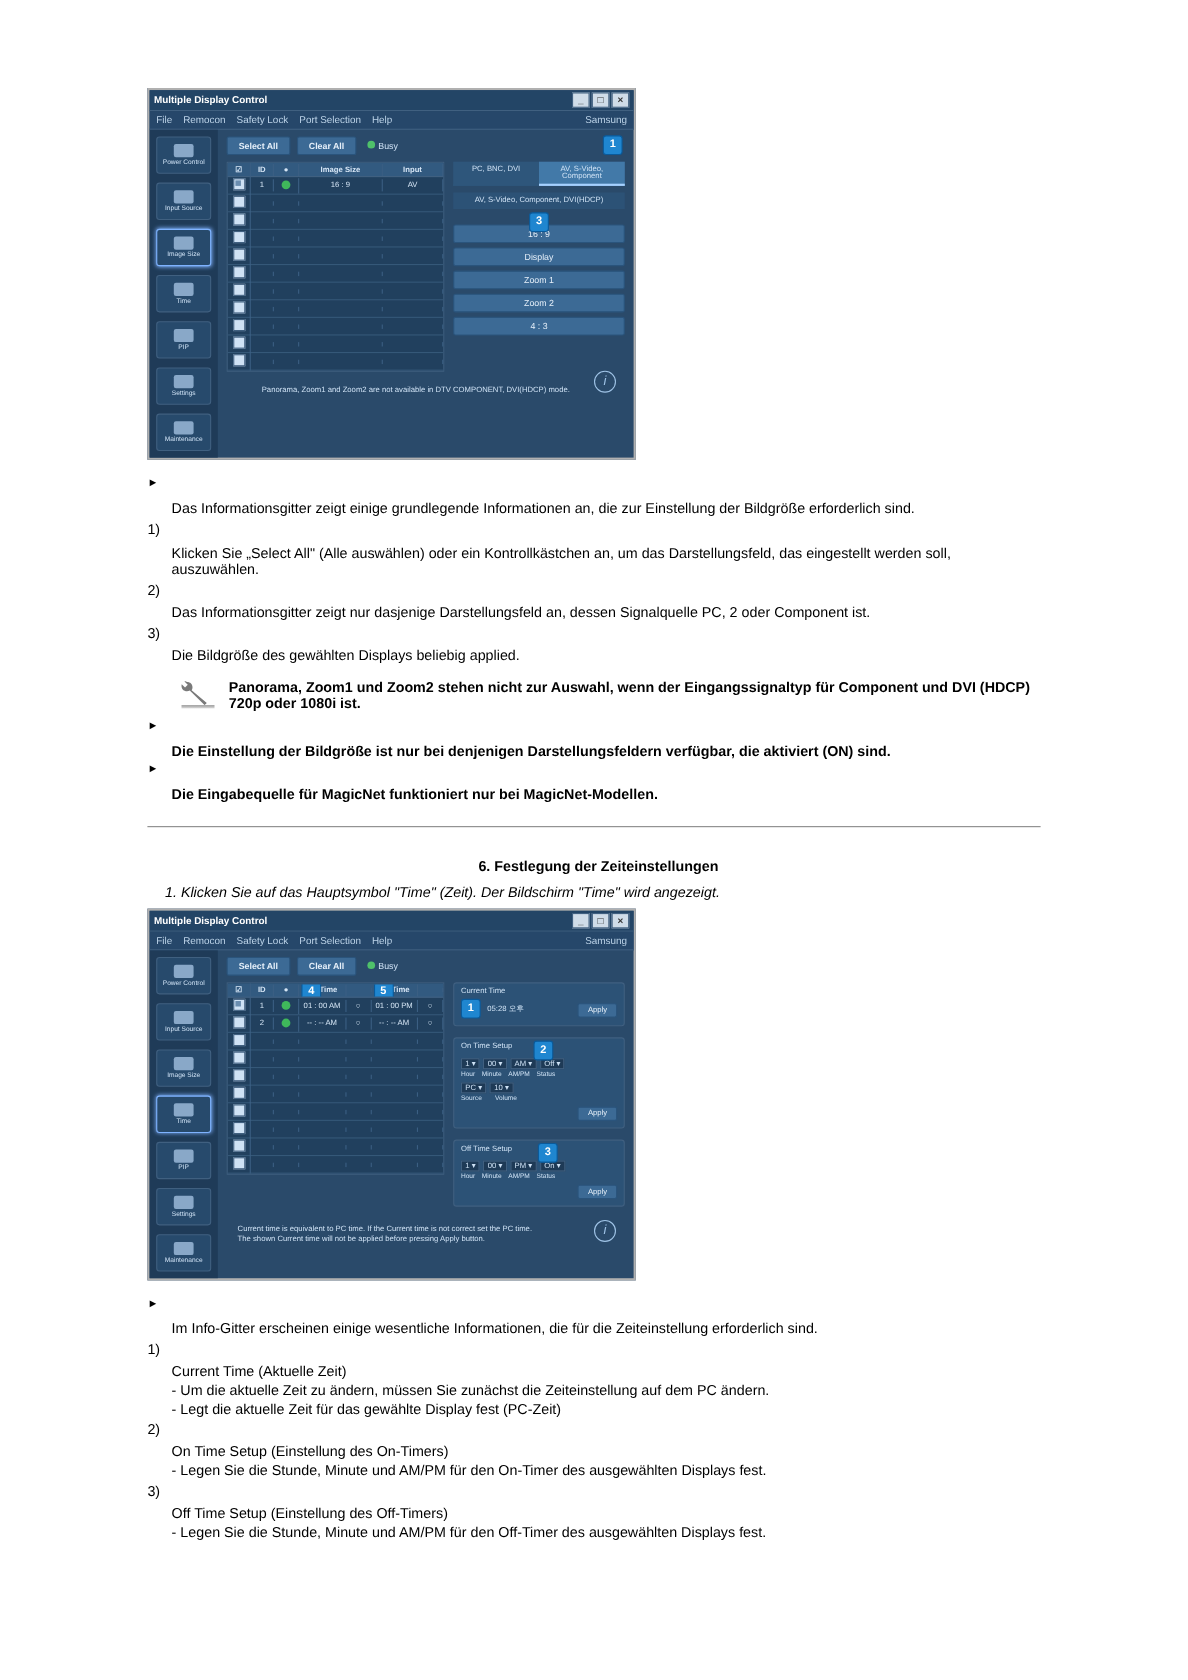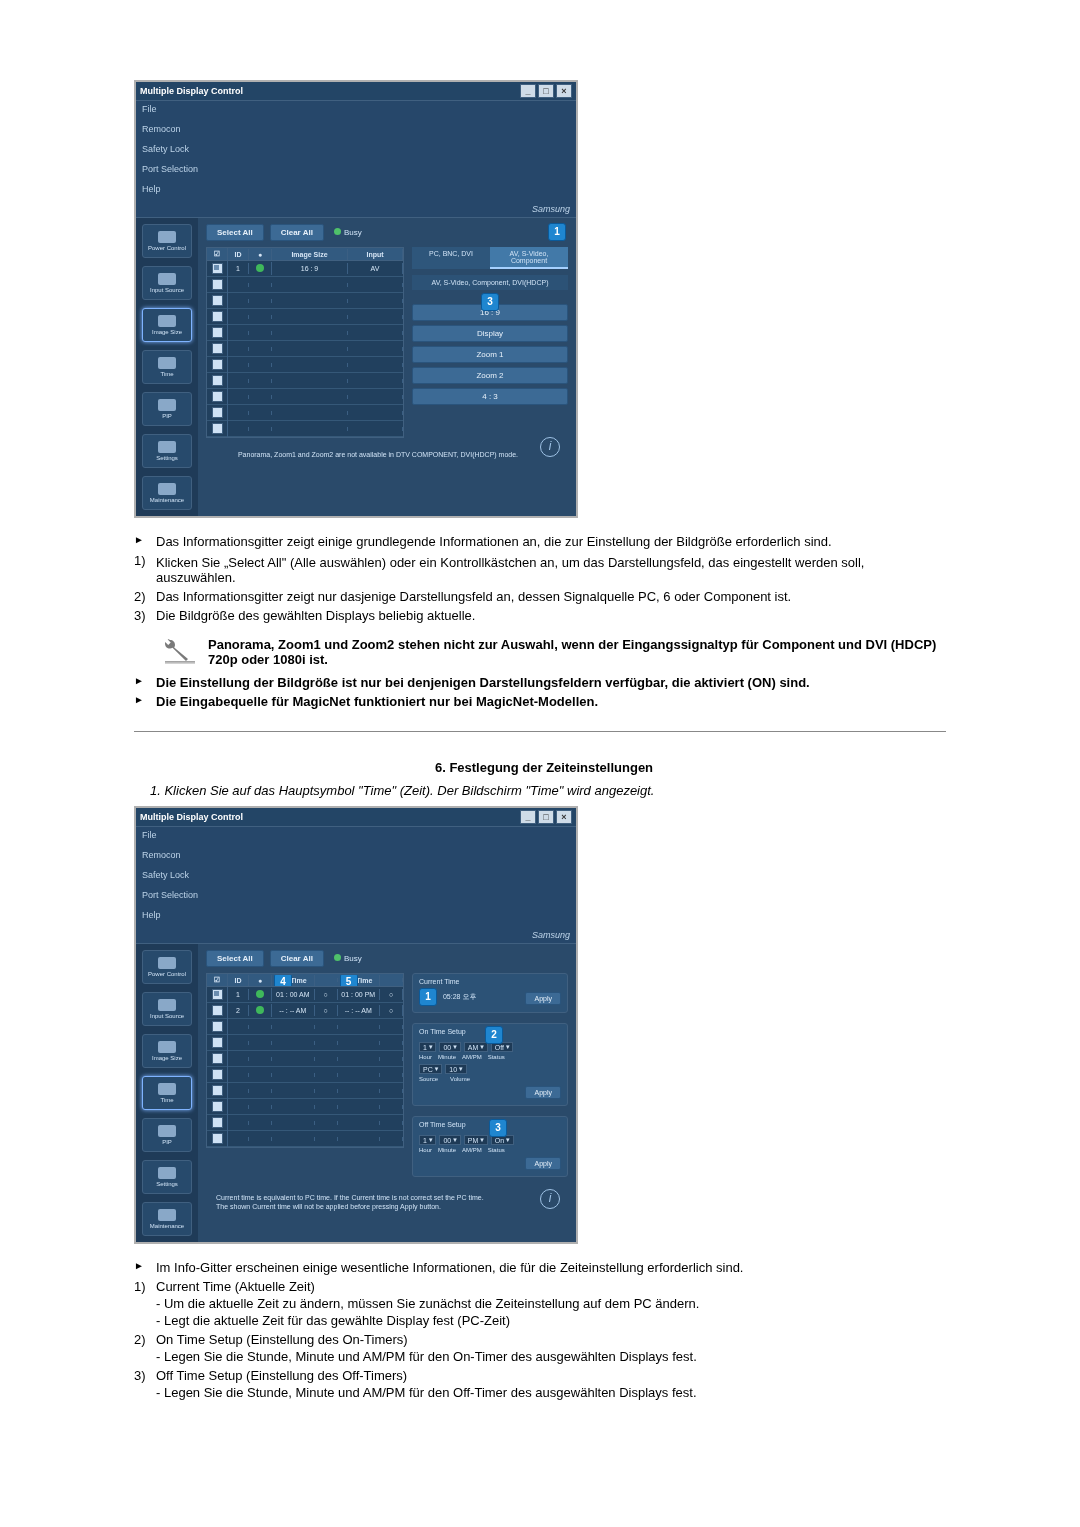--- a/index.html
+++ b/index.html
@@ -51,26 +51,24 @@
     color: #333;
     font-size: 9px;
     line-height: 1;
   }
   .app-menubar {
     display: flex;
     gap: 10px;
     padding: 3px 6px;
     background: #26476a;
     border-bottom: 1px solid #406080;
-    flex-direction: column;
   }
   .app-menubar span { color: #bcd3e8; }
   .app-brand {
     margin-left: auto;
-    font-style: italic;
     color: #9db5cc;
   }
   .app-body {
     display: flex;
   }
   .sidebar {
     width: 62px;
     background: #1f3b58;
     padding: 6px 0;
     display: flex;
@@ -314,21 +312,21 @@
   .doc-list li { display: flex; align-items: flex-start; margin-bottom: 4px; }
   .doc-list .bullet-num {
     width: 22px;
     flex-shrink: 0;
   }
   .doc-list .arrow {
     width: 22px;
     flex-shrink: 0;
     font-size: 10px;
   }
-  .doc-list .body { flex: 1; }
+  .doc-list .body { flex: 1; margin-top: 20px; }
   .doc-list .body .sub { margin-top: 2px; }
 
   .warn-row {
     display: flex;
     align-items: flex-start;
     gap: 12px;
     margin: 6px 0 8px 30px;
   }
   .warn-icon-holder {
     width: 32px;
@@ -539,25 +537,25 @@
         <span class="body">Das Informationsgitter zeigt einige grundlegende Informationen an, die zur Einstellung der Bildgröße erforderlich sind.</span>
       </li>
     <li>
         <span class="bullet-num">1)</span>
         <span class="body">
           <span class="sub" style="display:block;">Klicken Sie „Select All" (Alle auswählen) oder ein Kontrollkästchen an, um das Darstellungsfeld, das eingestellt werden soll, auszuwählen.</span>
         </span>
       </li>
     <li>
         <span class="bullet-num">2)</span>
-        <span class="body">Das Informationsgitter zeigt nur dasjenige Darstellungsfeld an, dessen Signalquelle PC, 6 oder Component ist.</span>
+        <span class="body">Das Informationsgitter zeigt nur dasjenige Darstellungsfeld an, dessen Signalquelle PC, 2 oder Component ist.</span>
       </li>
     <li>
         <span class="bullet-num">3)</span>
-        <span class="body">Die Bildgröße des gewählten Displays beliebig aktuelle.</span>
+        <span class="body">Die Bildgröße des gewählten Displays beliebig applied.</span>
       </li>
   </ul>
 
   <div class="warn-row">
     <div class="warn-icon-holder">
       <svg class="wrench-icon" viewBox="0 0 32 24">
         <path d="M6 3c3 0 5 2 5 5 0 1-.3 1.8-.8 2.5L24 22l-2 2L8.5 10.8C7.8 11.3 7 11.5 6 11.5c-3 0-5-2-5-5 0-.7.1-1.1.2-1.5l3 3 2.5-2.5-3-3C4.1 2.3 5 2 6 3z" fill="#7a7a7a"></path>
       </svg>
       <div style="height:3px;width:30px;background:linear-gradient(#999,#ddd);"></div>
     </div>

